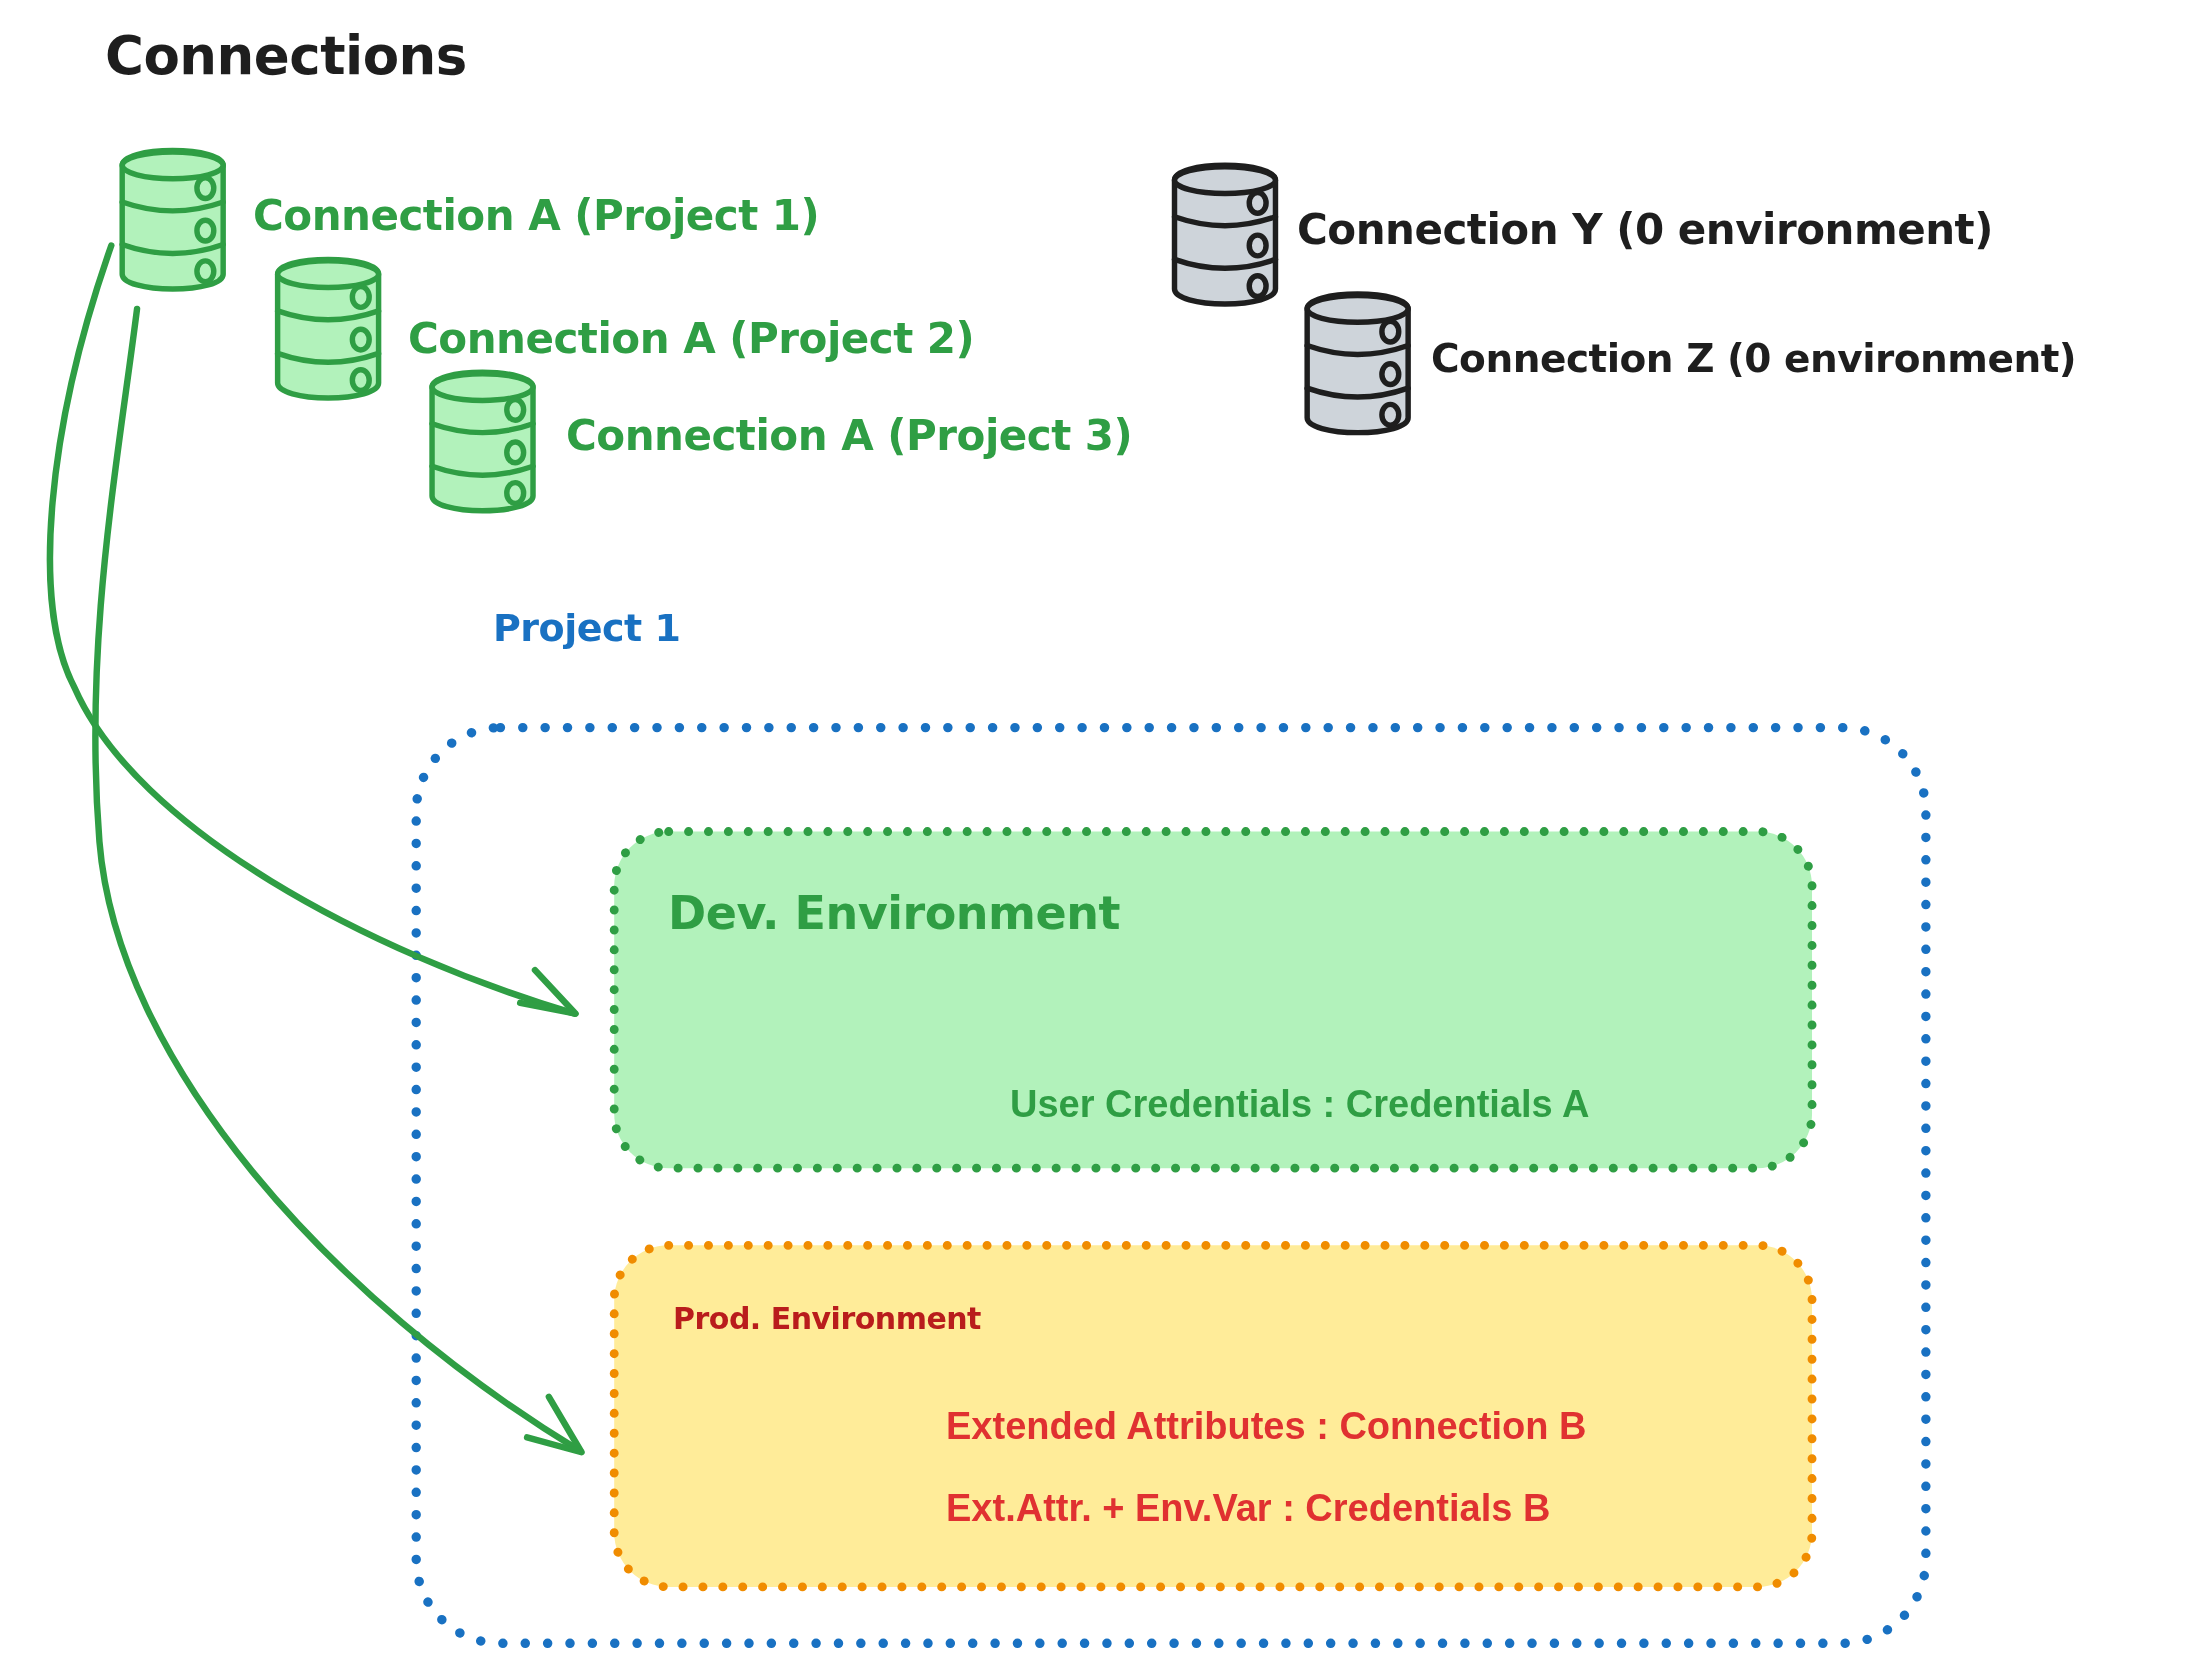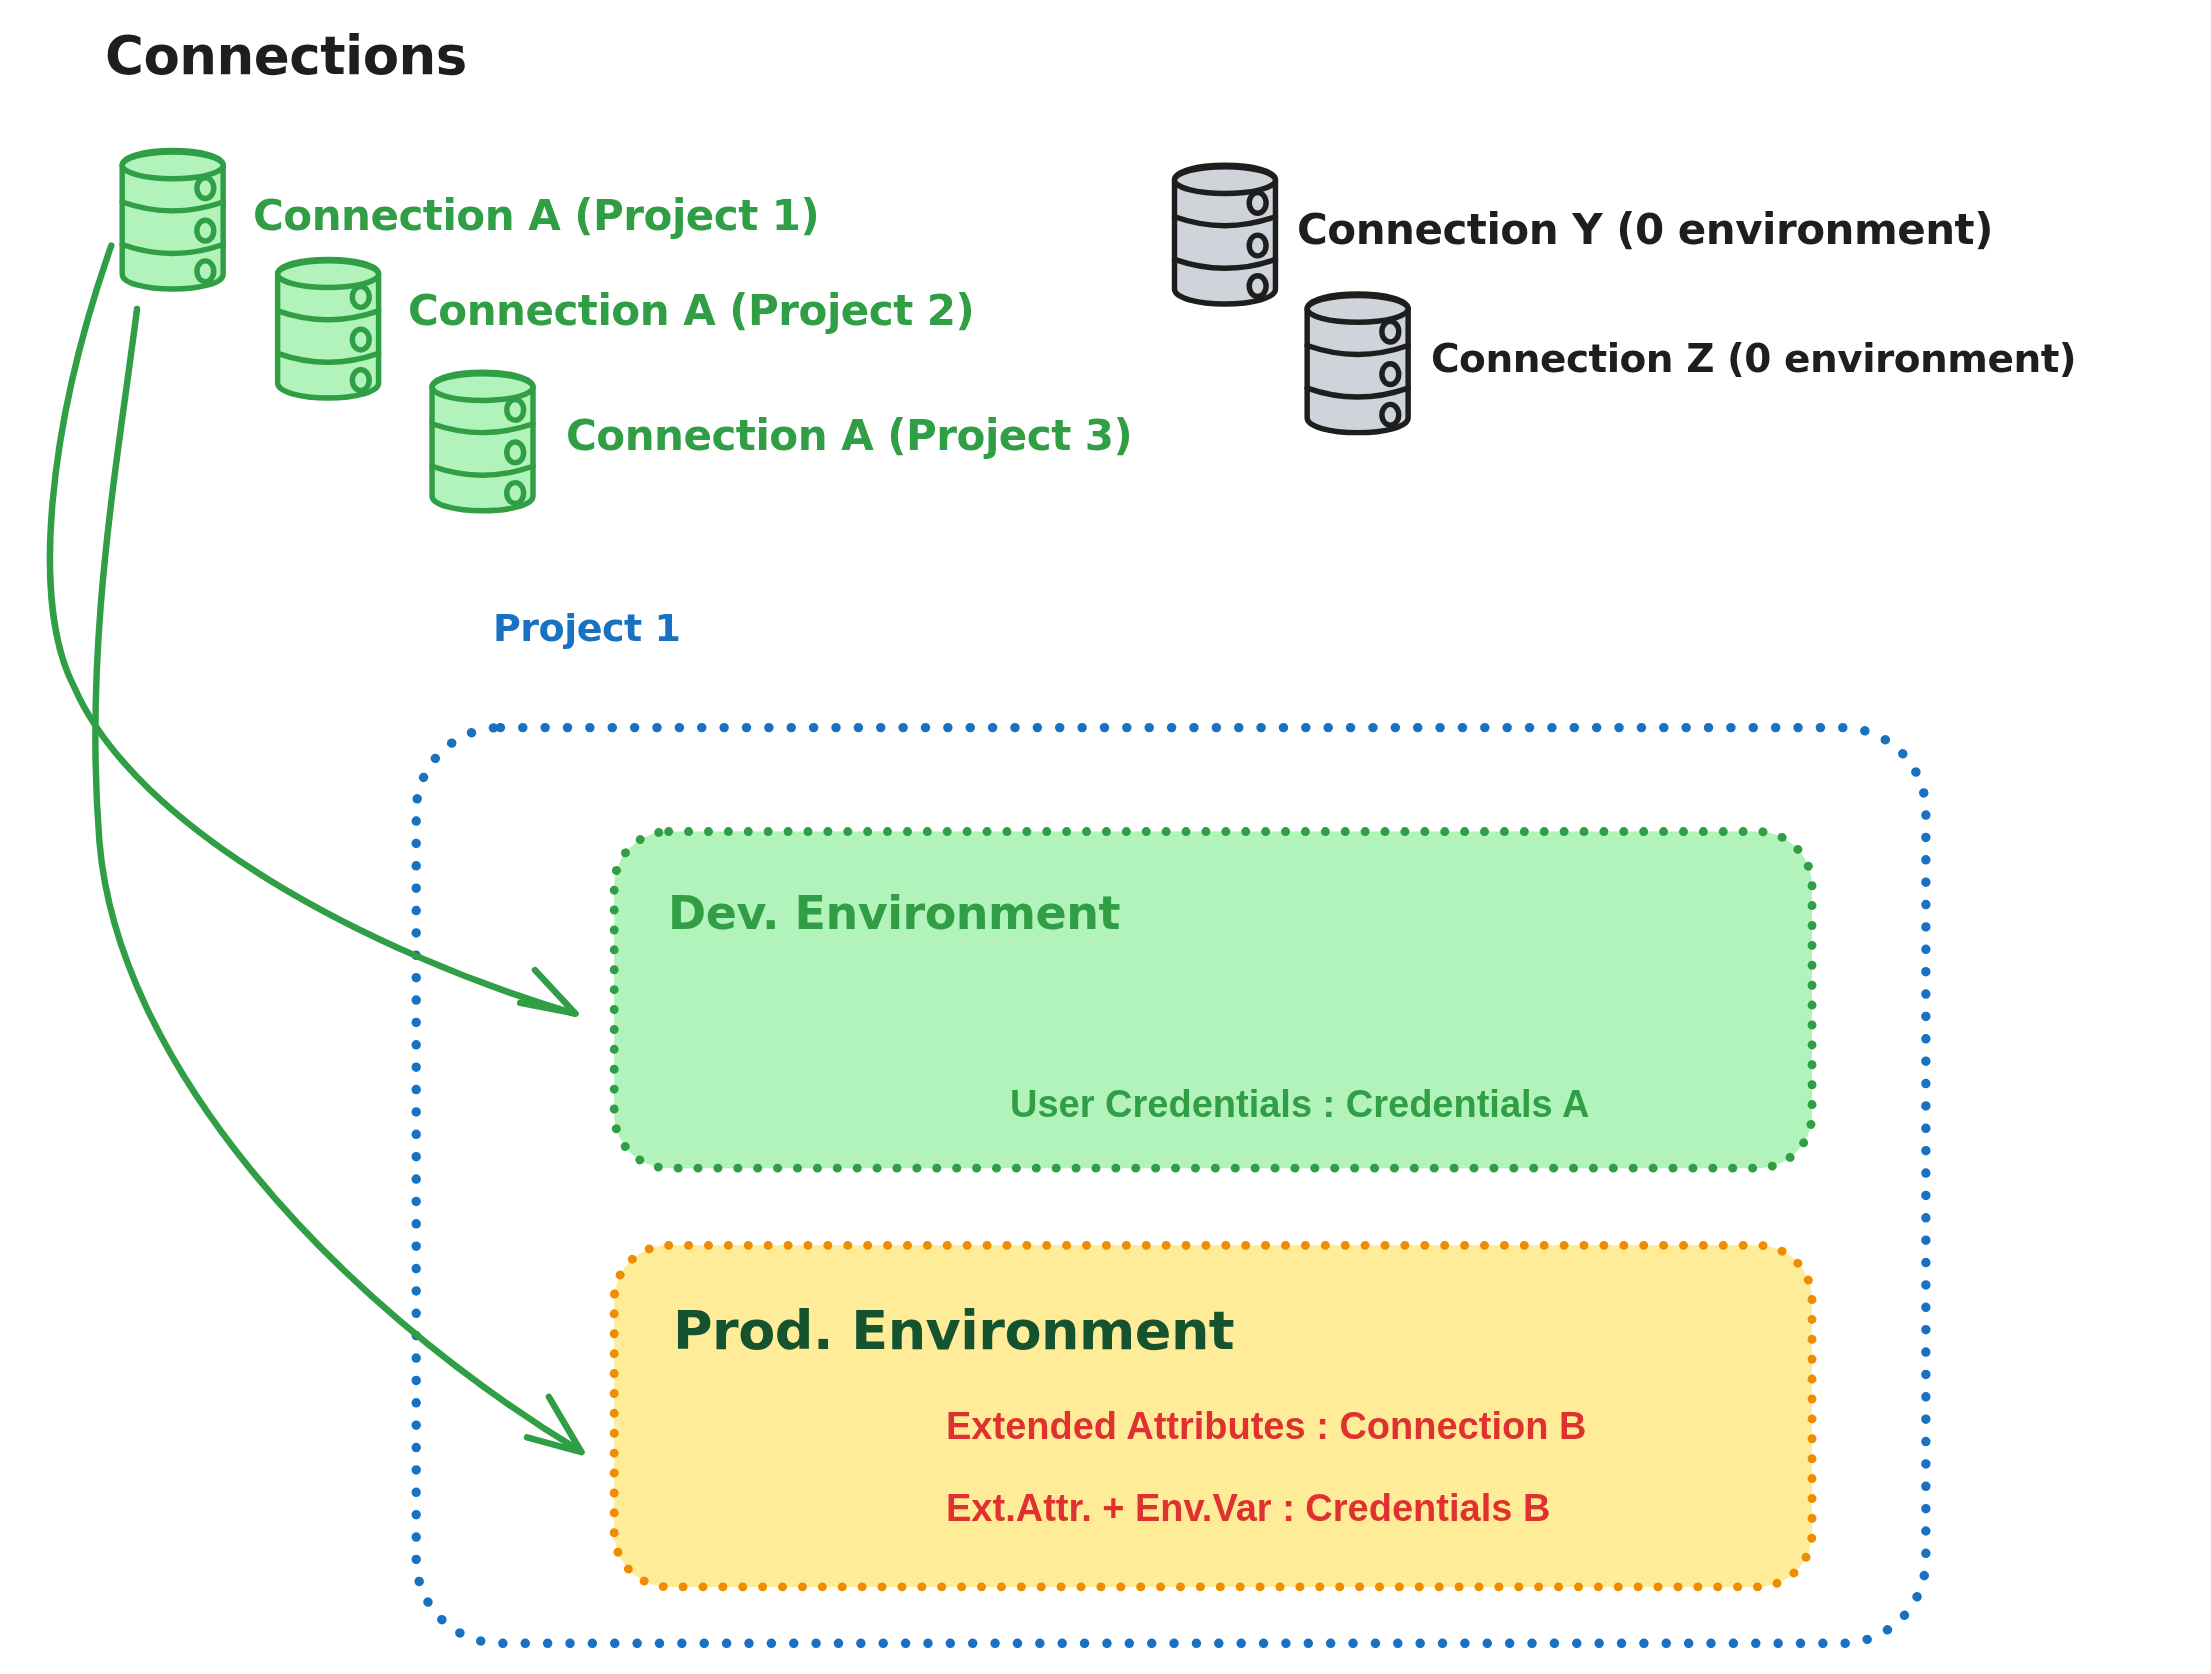--- a/index.html
+++ b/index.html
@@ -24,27 +24,27 @@
     white-space: nowrap;
     font-weight: 700;
     letter-spacing: -0.5px;
     line-height: 1.05;
   }
   .hand   { font-family: "DejaVu Sans", sans-serif; }
   .mono   { font-family: Liberation Sans, sans-serif; letter-spacing: 0; }
   .t-title   { left: 85px;  top: 28px;   font-size: 53px; color: #1e1e1e; }
   .t-projhdr { left: 473px; top: 609px;  font-size: 38px; color: #1971c2; }
   .t-a1 { left: 233px;  top: 194px; font-size: 42px; color: #2f9e44; }
-  .t-a2 { left: 388px;  top: 289px; font-size: 42px; color: #2f9e44; }
+  .t-a2 { left: 388px;  top: 317px; font-size: 42px; color: #2f9e44; }
   .t-a3 { left: 546px;  top: 414px; font-size: 42px; color: #2f9e44; }
   .t-y  { left: 1277px; top: 208px; font-size: 42px; color: #1e1e1e; }
   .t-z  { left: 1411px; top: 339px; font-size: 39px; color: #1e1e1e; }
   .t-dev-title  { left: 648px;  top: 889px;  font-size: 46px; color: #2f9e44; }
   .t-dev-cred   { left: 990px; top: 1085px; font-size: 38px; color: #2f9e44; }
-  .t-prod-title { left: 653px;  top: 1303px; font-size: 54px; color: #14532d; }
+  .t-prod-title { left: 653px;  top: 1303px; font-size: 30px; color: #b91c1c; }
   .t-prod-l1    { left: 926px;  top: 1407px; font-size: 38px; color: #e03131; }
   .t-prod-l2    { left: 926px;  top: 1489px; font-size: 38px; color: #e03131; }
 
   .db-green { --s: #2f9e44; --f: #b2f2bb; }
   .db-gray  { --s: #1e1e1e; --f: #ced4da; }
 </style>
 </head>
 <body>
 
 <div class="canvas">

